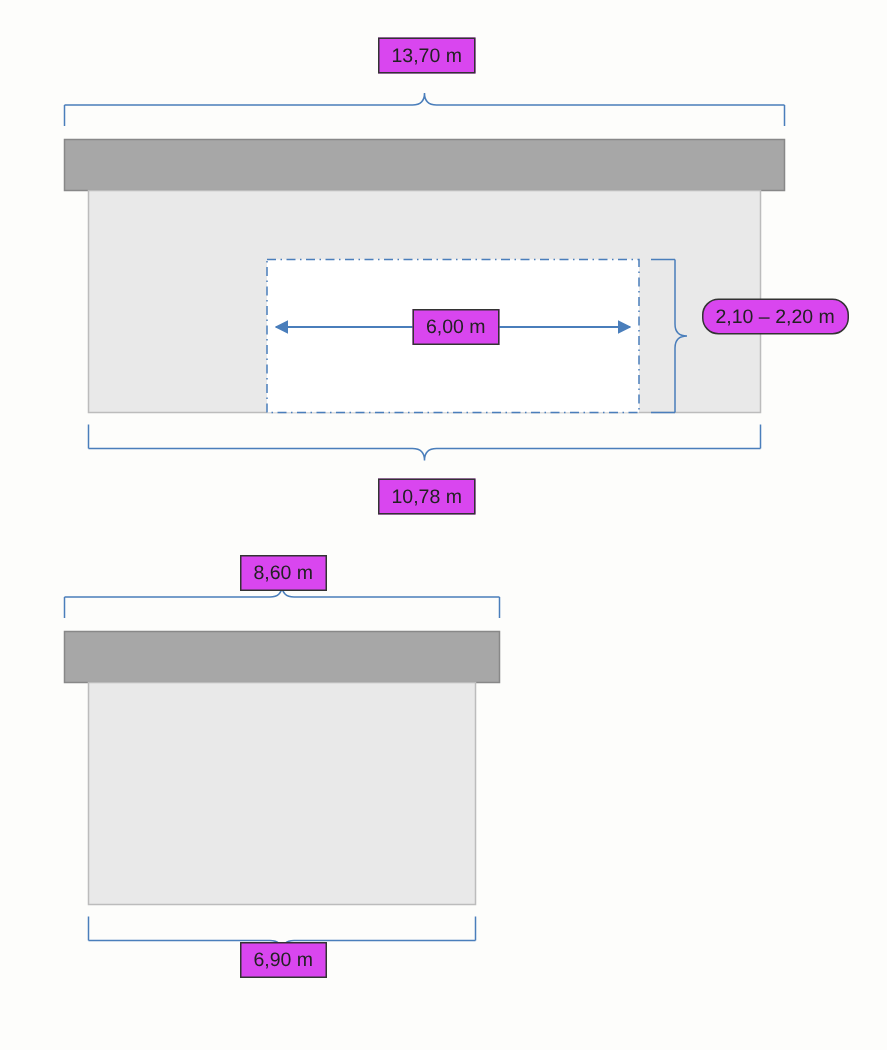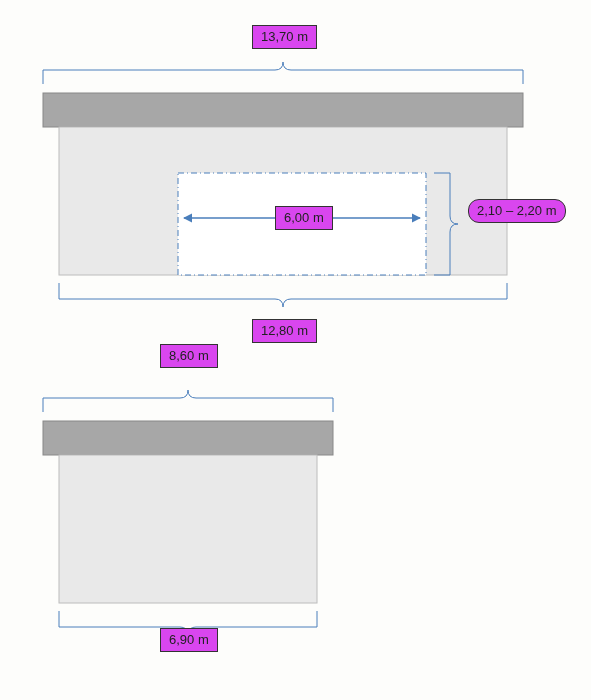--- a/index.html
+++ b/index.html
@@ -74,21 +74,21 @@
 
   <g stroke="#4A7EBB" fill="none" stroke-width="1">
     <line x1="59" y1="611" x2="59" y2="627"></line>
     <line x1="317" y1="611" x2="317" y2="627"></line>
     <path d="M59 627 L180 627 Q188 627 188 635 Q188 627 196 627 L317 627"></path>
   </g>
 </svg>
 
 <div class="label-box" style="left:252px; top:25px;">13,70 m</div>
 
-<div class="label-box" style="left:252px; top:319px;">12,80 m</div>
+<div class="label-box" style="left:252px; top:319px;">10,78 m</div>
 
 <div class="label-box" style="left:275px; top:206px;text-align:right;">6,00 m</div>
 
 <div class="label-box" style="left:468px; top:199px;border-radius:11px;">2,10 – 2,20 m</div>
 
-<div class="label-box" style="left:160px; top:344px;text-align:center;">8,60 m</div>
+<div class="label-box" style="left:160px; top:370px;text-align:center;">8,60 m</div>
 
 <div class="label-box" style="left:160px; top:628px;">6,90 m</div>
 
 </body></html>

